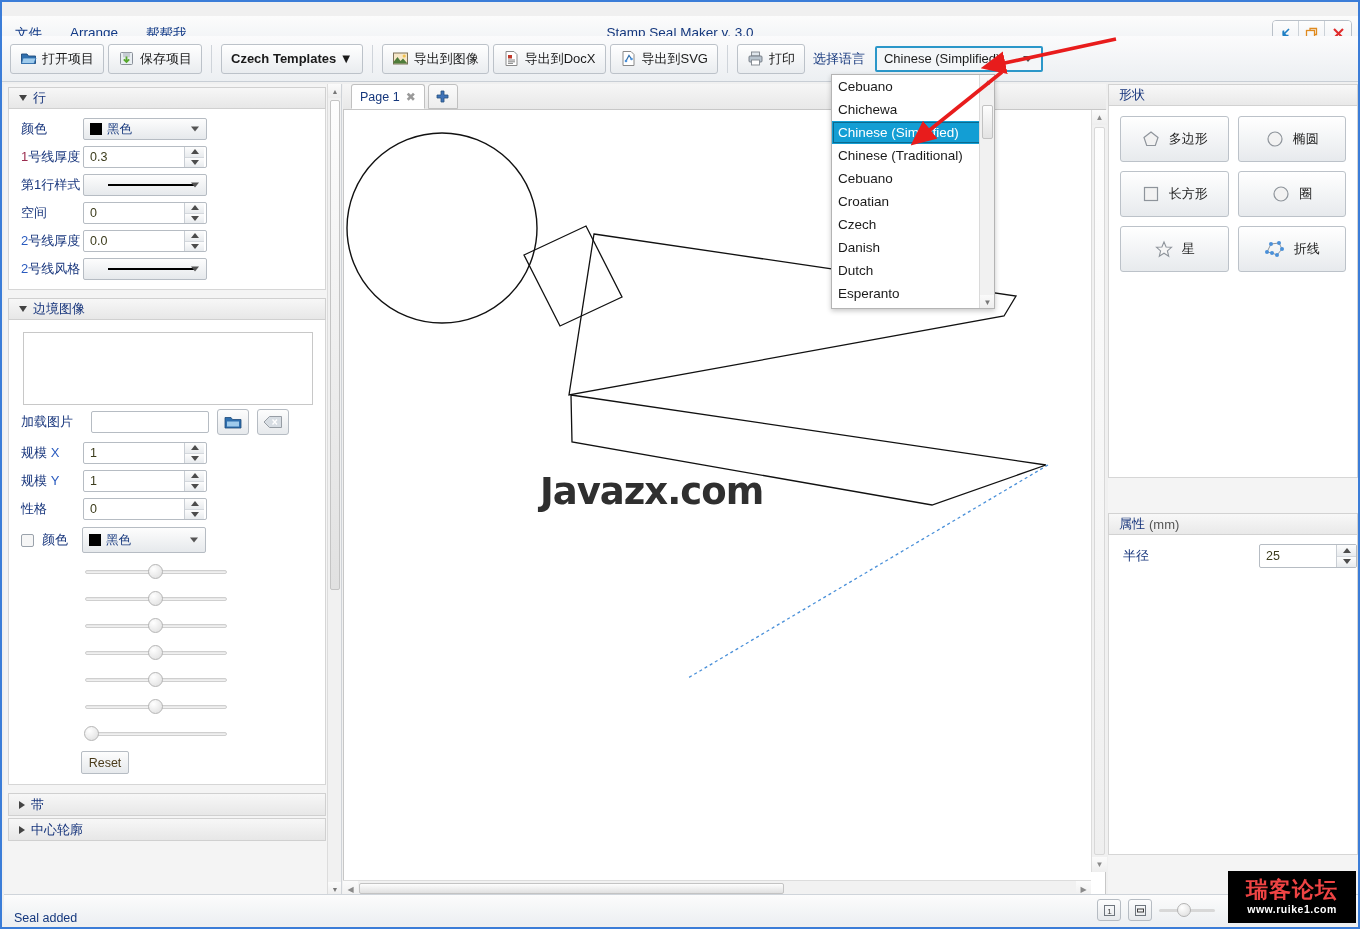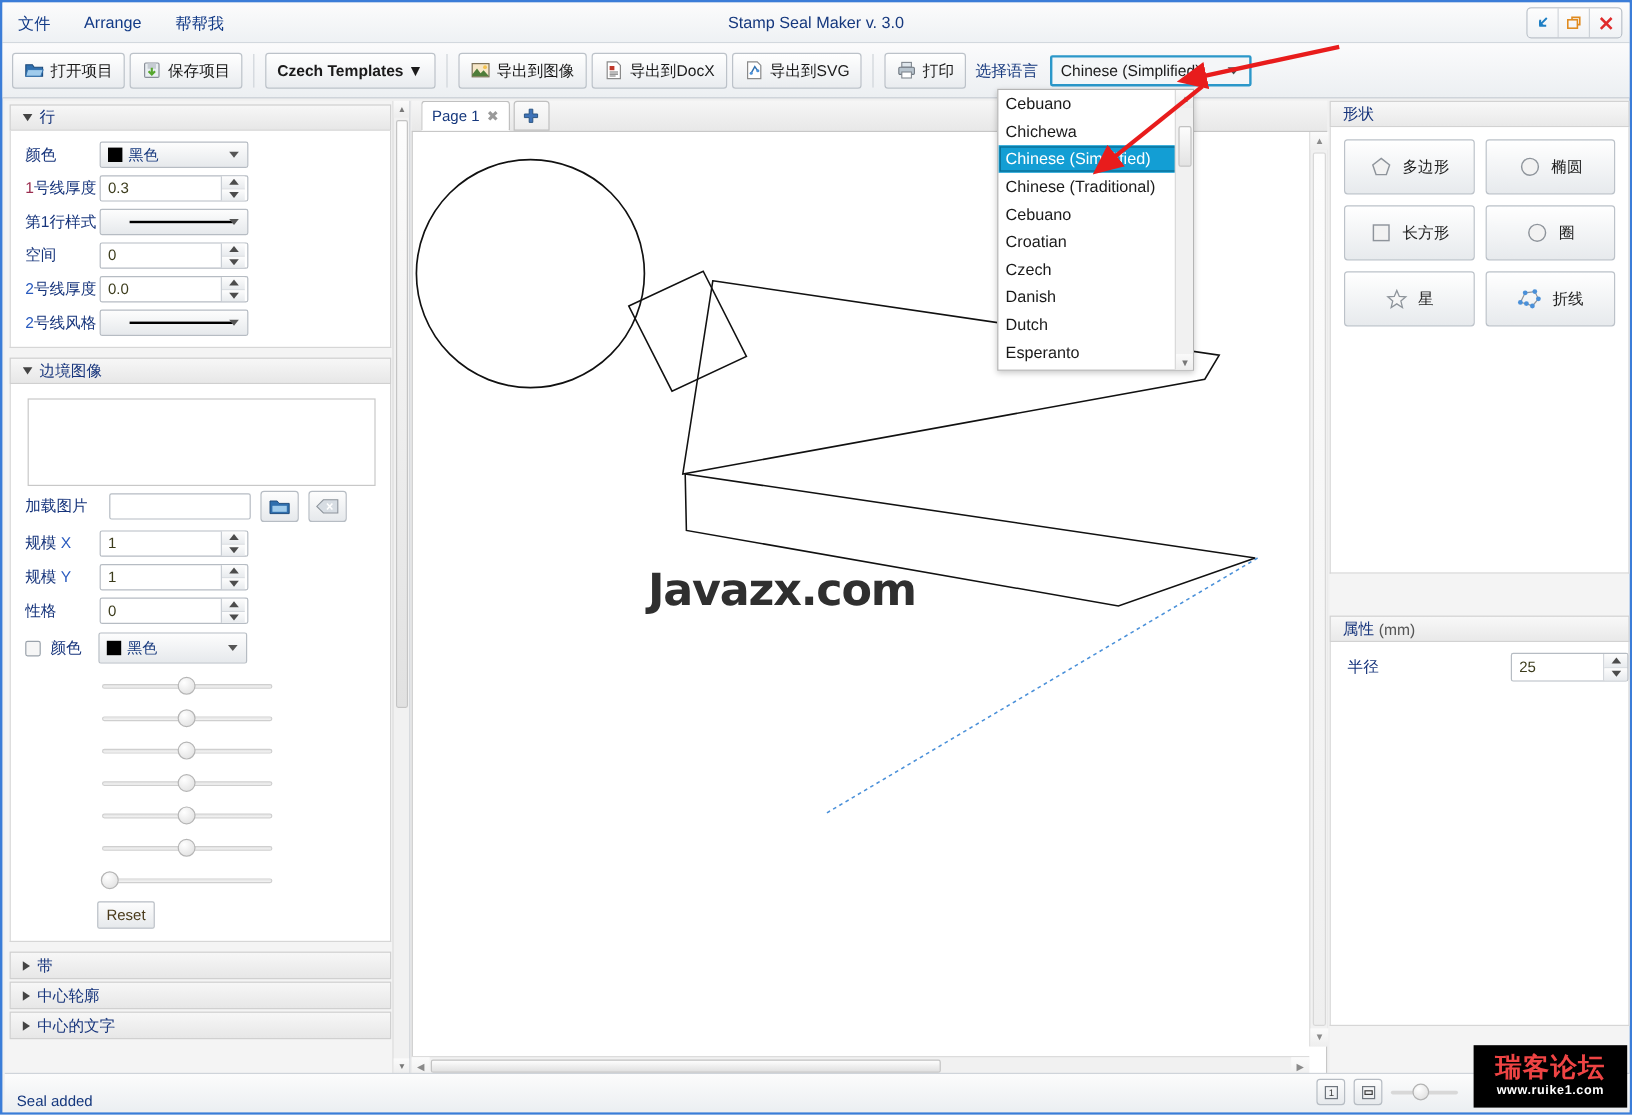--- a/index.html
+++ b/index.html
@@ -14,21 +14,21 @@
   #app {
     position: relative;
     width: 1360px; height: 929px;
     background: #f0f0f0;
     border: 2px solid #3b7dd8;
     overflow: hidden;
   }
 
   
   .titlebar {
-    position: absolute; left: 0; top: 0; width: 1356px; height: 34px;
+    position: absolute; left: 0; top: 14px; width: 1356px; height: 34px;
     background: linear-gradient(#fcfcfc, #eef1f4);
     border-bottom: 1px solid #d2d8de;
   }
   .menubar { position: absolute; left: 10px; top: 8px; display: flex; gap: 22px; }
   .menu-item {
     color: #123a87; font-size: 13.5px; cursor: default; padding: 1px 3px;
   }
   .app-title {
     position: absolute; left: 0; top: 9px; width: 1356px; text-align: center;
     color: #15387e; font-size: 13.5px; pointer-events: none;
@@ -628,24 +628,20 @@
       </div>
 
       <div class="section-hdr" style="margin-top:8px; height:23px;">
         <span class="tri right"></span>
         <span>带</span>
       </div>
       <div class="section-hdr" style="margin-top:2px; height:23px;">
         <span class="tri right"></span>
         <span>中心轮廓</span>
       </div>
-      <div class="section-hdr" style="margin-top:2px; height:23px;">
-        <span class="tri right"></span>
-        <span>中心的文字</span>
-      </div>
     </div>
 
     <div class="lp-scroll">
       <div class="ar" style="top:0;">▲</div>
       <div class="lp-thumb"></div>
       <div class="ar" style="bottom:0;">▼</div>
     </div>
   </div>
 
   <div class="center">

